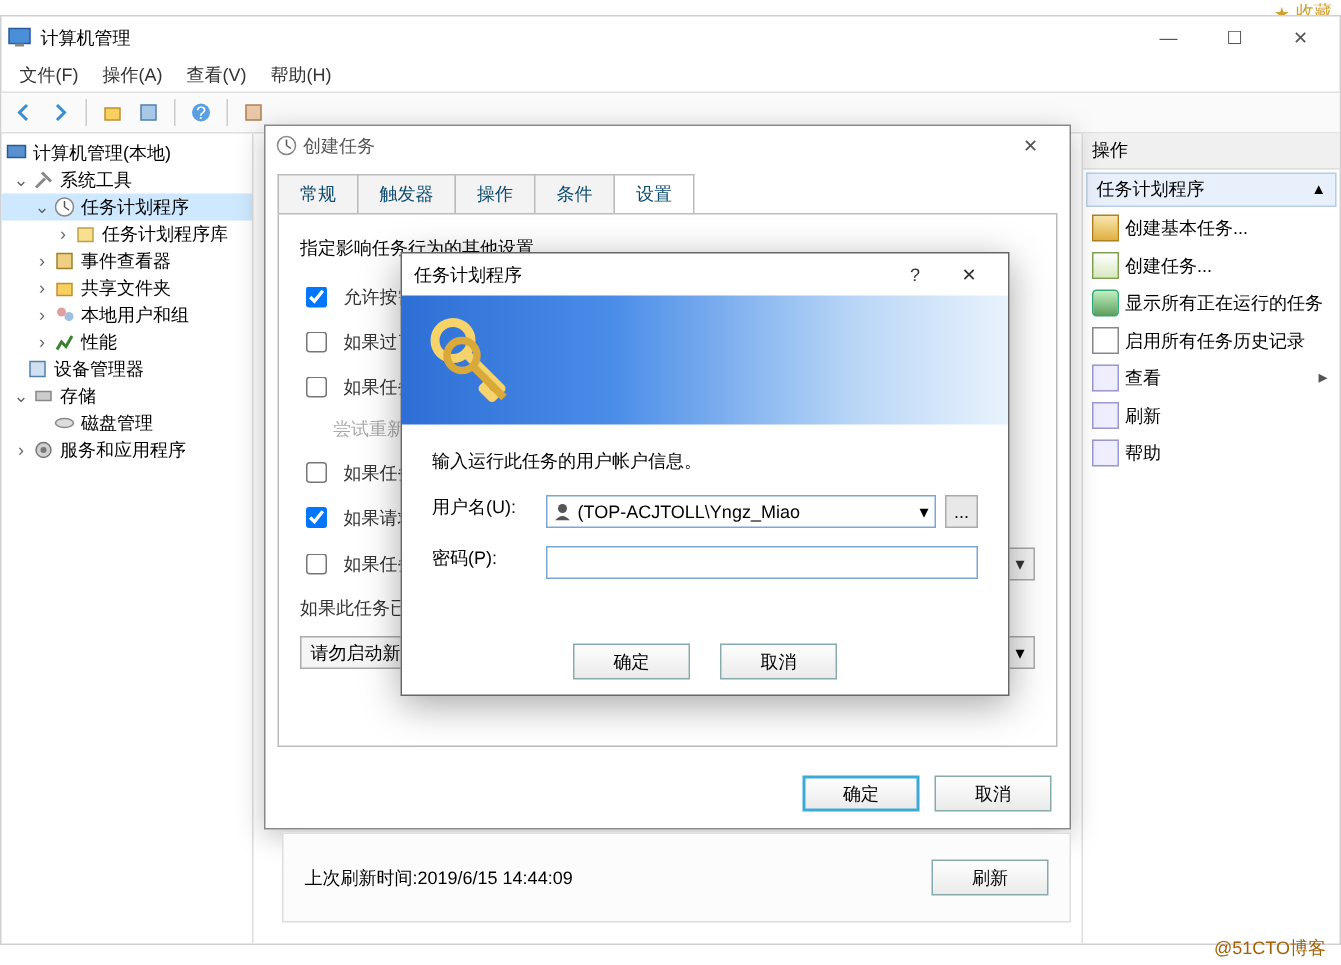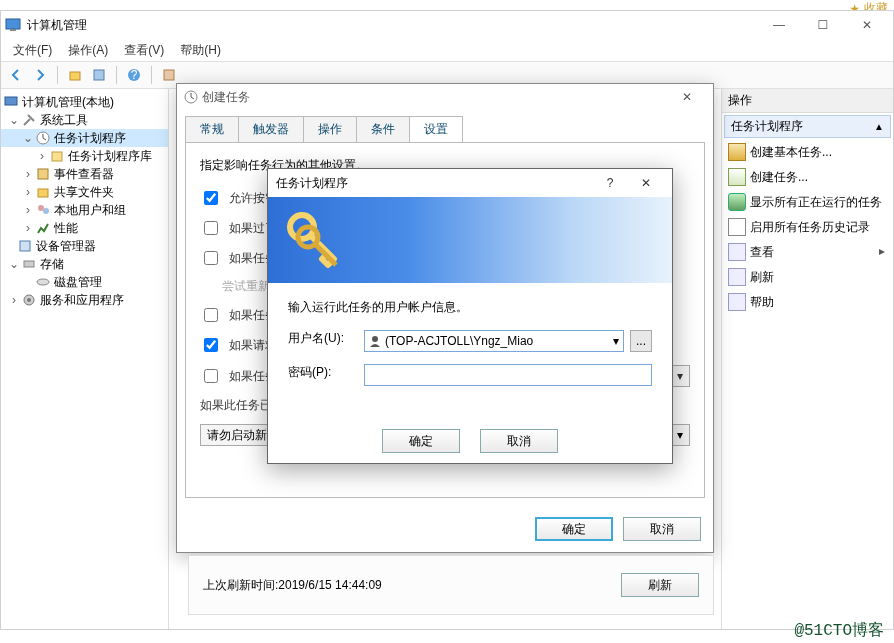--- a/index.html
+++ b/index.html
@@ -63,21 +63,21 @@
   .cred-row { display:flex; margin:12px 0; }
   .cred-row label { width:76px; }
   .cred-row .inp { flex:1; height:22px; border:1px solid #7aa7d8; padding:0 4px; display:flex; align-items:center; }
   .cred-row .pick { width:22px; height:22px; margin-left:6px; background:#e8e8e8; border:1px solid #aaa; display:flex; align-items:center; justify-content:center; }
   .cred-btns { height:44px; display:flex; align-items:center; justify-content:center; gap:20px; }
 
   
   .inforow { position:absolute; left:188px; right:180px; top:555px; height:60px; border:1px solid #ddd; background:#fcfcfc; display:flex; align-items:center; padding:8px 14px; }
   .inforow .sp { flex:1; }
 
-  .watermark { position:absolute; right:10px; bottom:2px; color:#14532d; font-size:16px;font-family:Liberation Mono, monospace; }
+  .watermark { position:absolute; right:10px; bottom:2px; color:#a16207; font-size:12px; }
   .favtag { position:absolute; right:6px; top:0; color:#d0a030; font-size:11px; display:flex; align-items:center; gap:4px; }
 
   svg { display:block; }
 </style>
 </head>
 <body>
 
 <div class="favtag">
   <span>★</span>
   <span>收藏</span>

